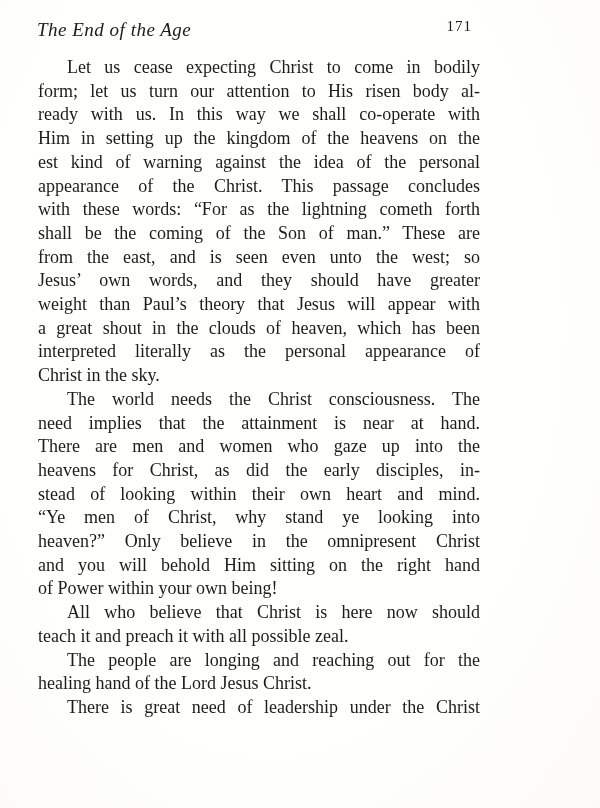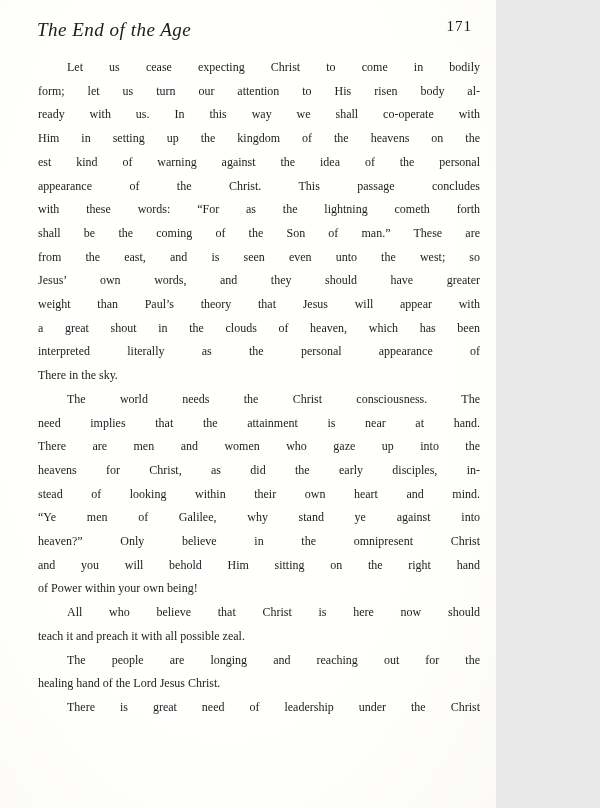--- a/index.html
+++ b/index.html
@@ -2,21 +2,21 @@
 <html><head>
 <meta charset="utf-8">
 <style>
   html, body {
     margin: 0;
     padding: 0;
     background: #e9e9e9;
   }
   .page {
     position: relative;
-    width: 496px;
+    width: 600px;
     height: 808px;
     margin: 0;
     background: radial-gradient(ellipse at 45% 40%, #fffffe 60%, #fbfaf7 100%);
     font-family: "Liberation Serif", "DejaVu Serif", serif;
     overflow: hidden;
   }
   .running-header {
     position: absolute;
     left: 37px;
     top: 14px;
@@ -38,21 +38,21 @@
     position: relative;
     right: 5px;
   }
   .body-text {
     position: absolute;
     left: 38px;
     top: 56px;
     width: 442px;
   }
   .line {
-    font-size: 12px;
+    font-size: 18px;
     line-height: 23.7px;
     white-space: normal;
     text-align: justify;
     text-align-last: justify;
   }
   .line.first {
     text-indent: 29px;
   }
   .line.lastline {
     text-align-last: left;
@@ -73,27 +73,27 @@
       <div class="line">Him in setting up the kingdom of the heavens on the</div>
       <div class="line">est kind of warning against the idea of the personal</div>
       <div class="line">appearance of the Christ. This passage concludes</div>
       <div class="line">with these words: “For as the lightning cometh forth</div>
       <div class="line">shall be the coming of the Son of man.” These are</div>
       <div class="line">from the east, and is seen even unto the west; so</div>
       <div class="line">Jesus’ own words, and they should have greater</div>
       <div class="line">weight than Paul’s theory that Jesus will appear with</div>
       <div class="line">a great shout in the clouds of heaven, which has been</div>
       <div class="line">interpreted literally as the personal appearance of</div>
-      <div class="line lastline">There in the sky.</div>
+      <div class="line lastline">Christ in the sky.</div>
       <div class="line first">The world needs the Christ consciousness. The</div>
       <div class="line">need implies that the attainment is near at hand.</div>
       <div class="line">There are men and women who gaze up into the</div>
       <div class="line">heavens for Christ, as did the early disciples, in-</div>
       <div class="line">stead of looking within their own heart and mind.</div>
-      <div class="line">“Ye men of Galilee, why stand ye against into</div>
+      <div class="line">“Ye men of Christ, why stand ye looking into</div>
       <div class="line">heaven?” Only believe in the omnipresent Christ</div>
       <div class="line">and you will behold Him sitting on the right hand</div>
       <div class="line lastline">of Power within your own being!</div>
       <div class="line first">All who believe that Christ is here now should</div>
       <div class="line lastline">teach it and preach it with all possible zeal.</div>
       <div class="line first">The people are longing and reaching out for the</div>
       <div class="line lastline">healing hand of the Lord Jesus Christ.</div>
       <div class="line first">There is great need of leadership under the Christ</div>
     </div>
 </div>

